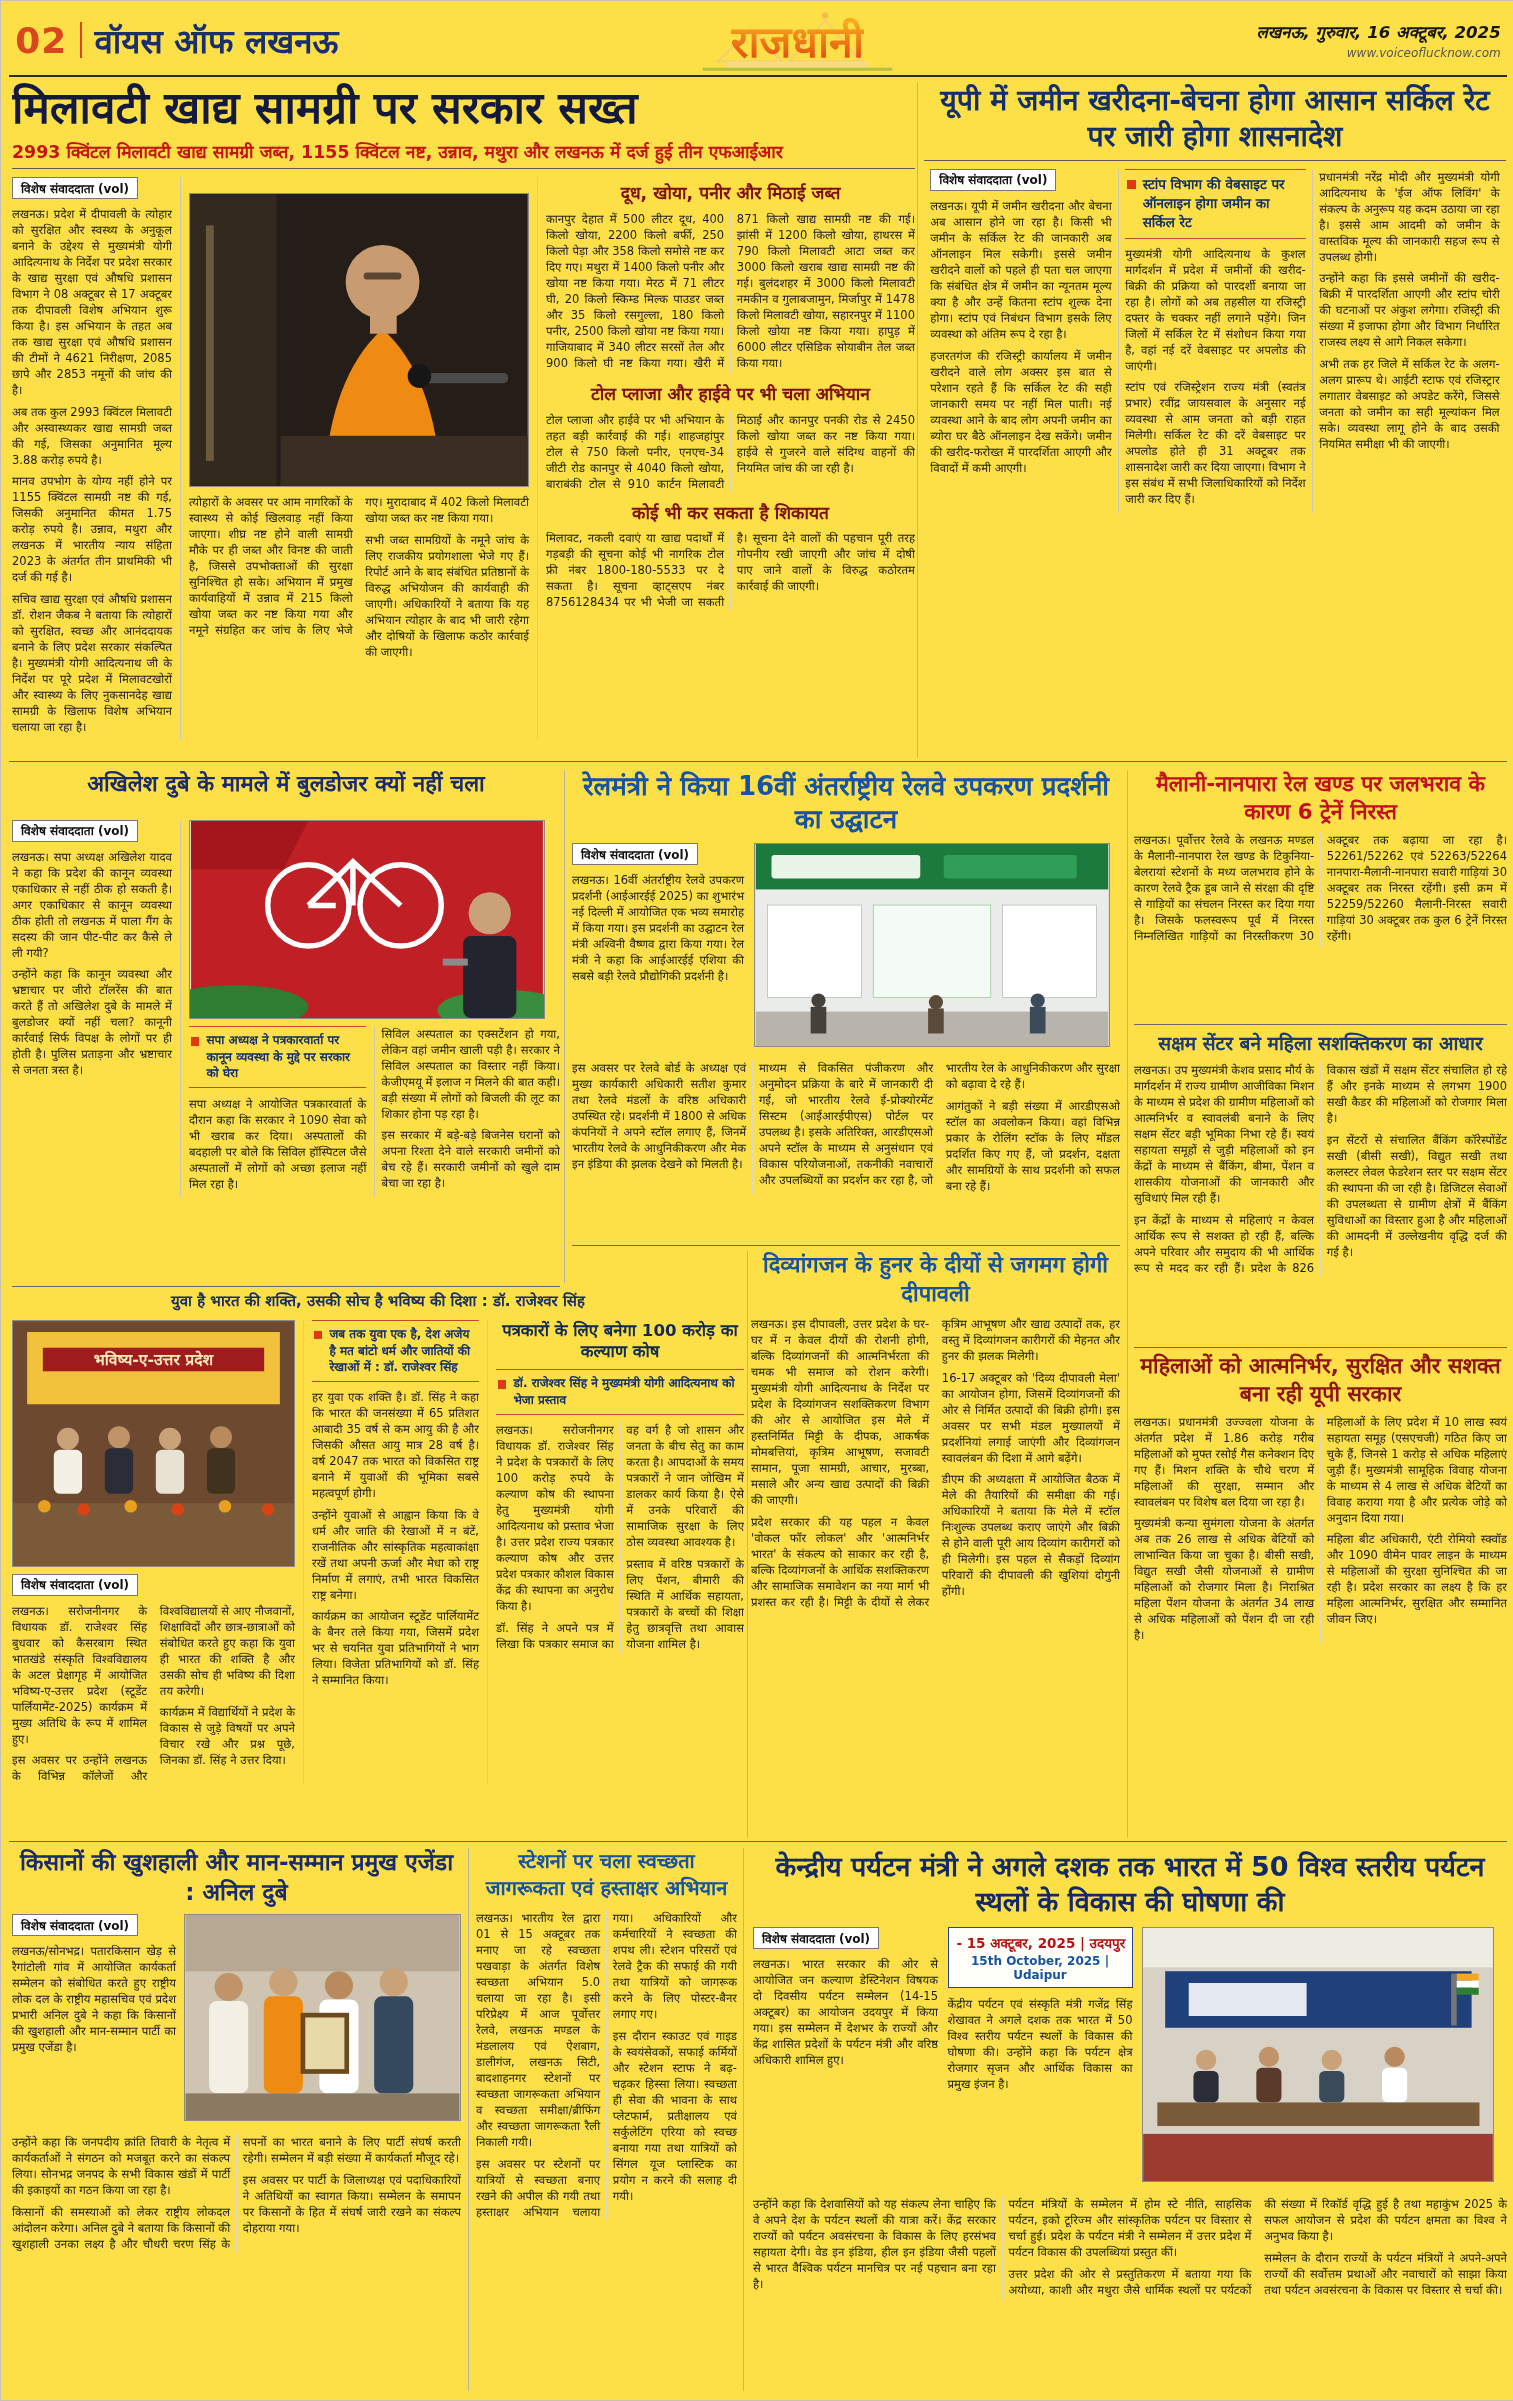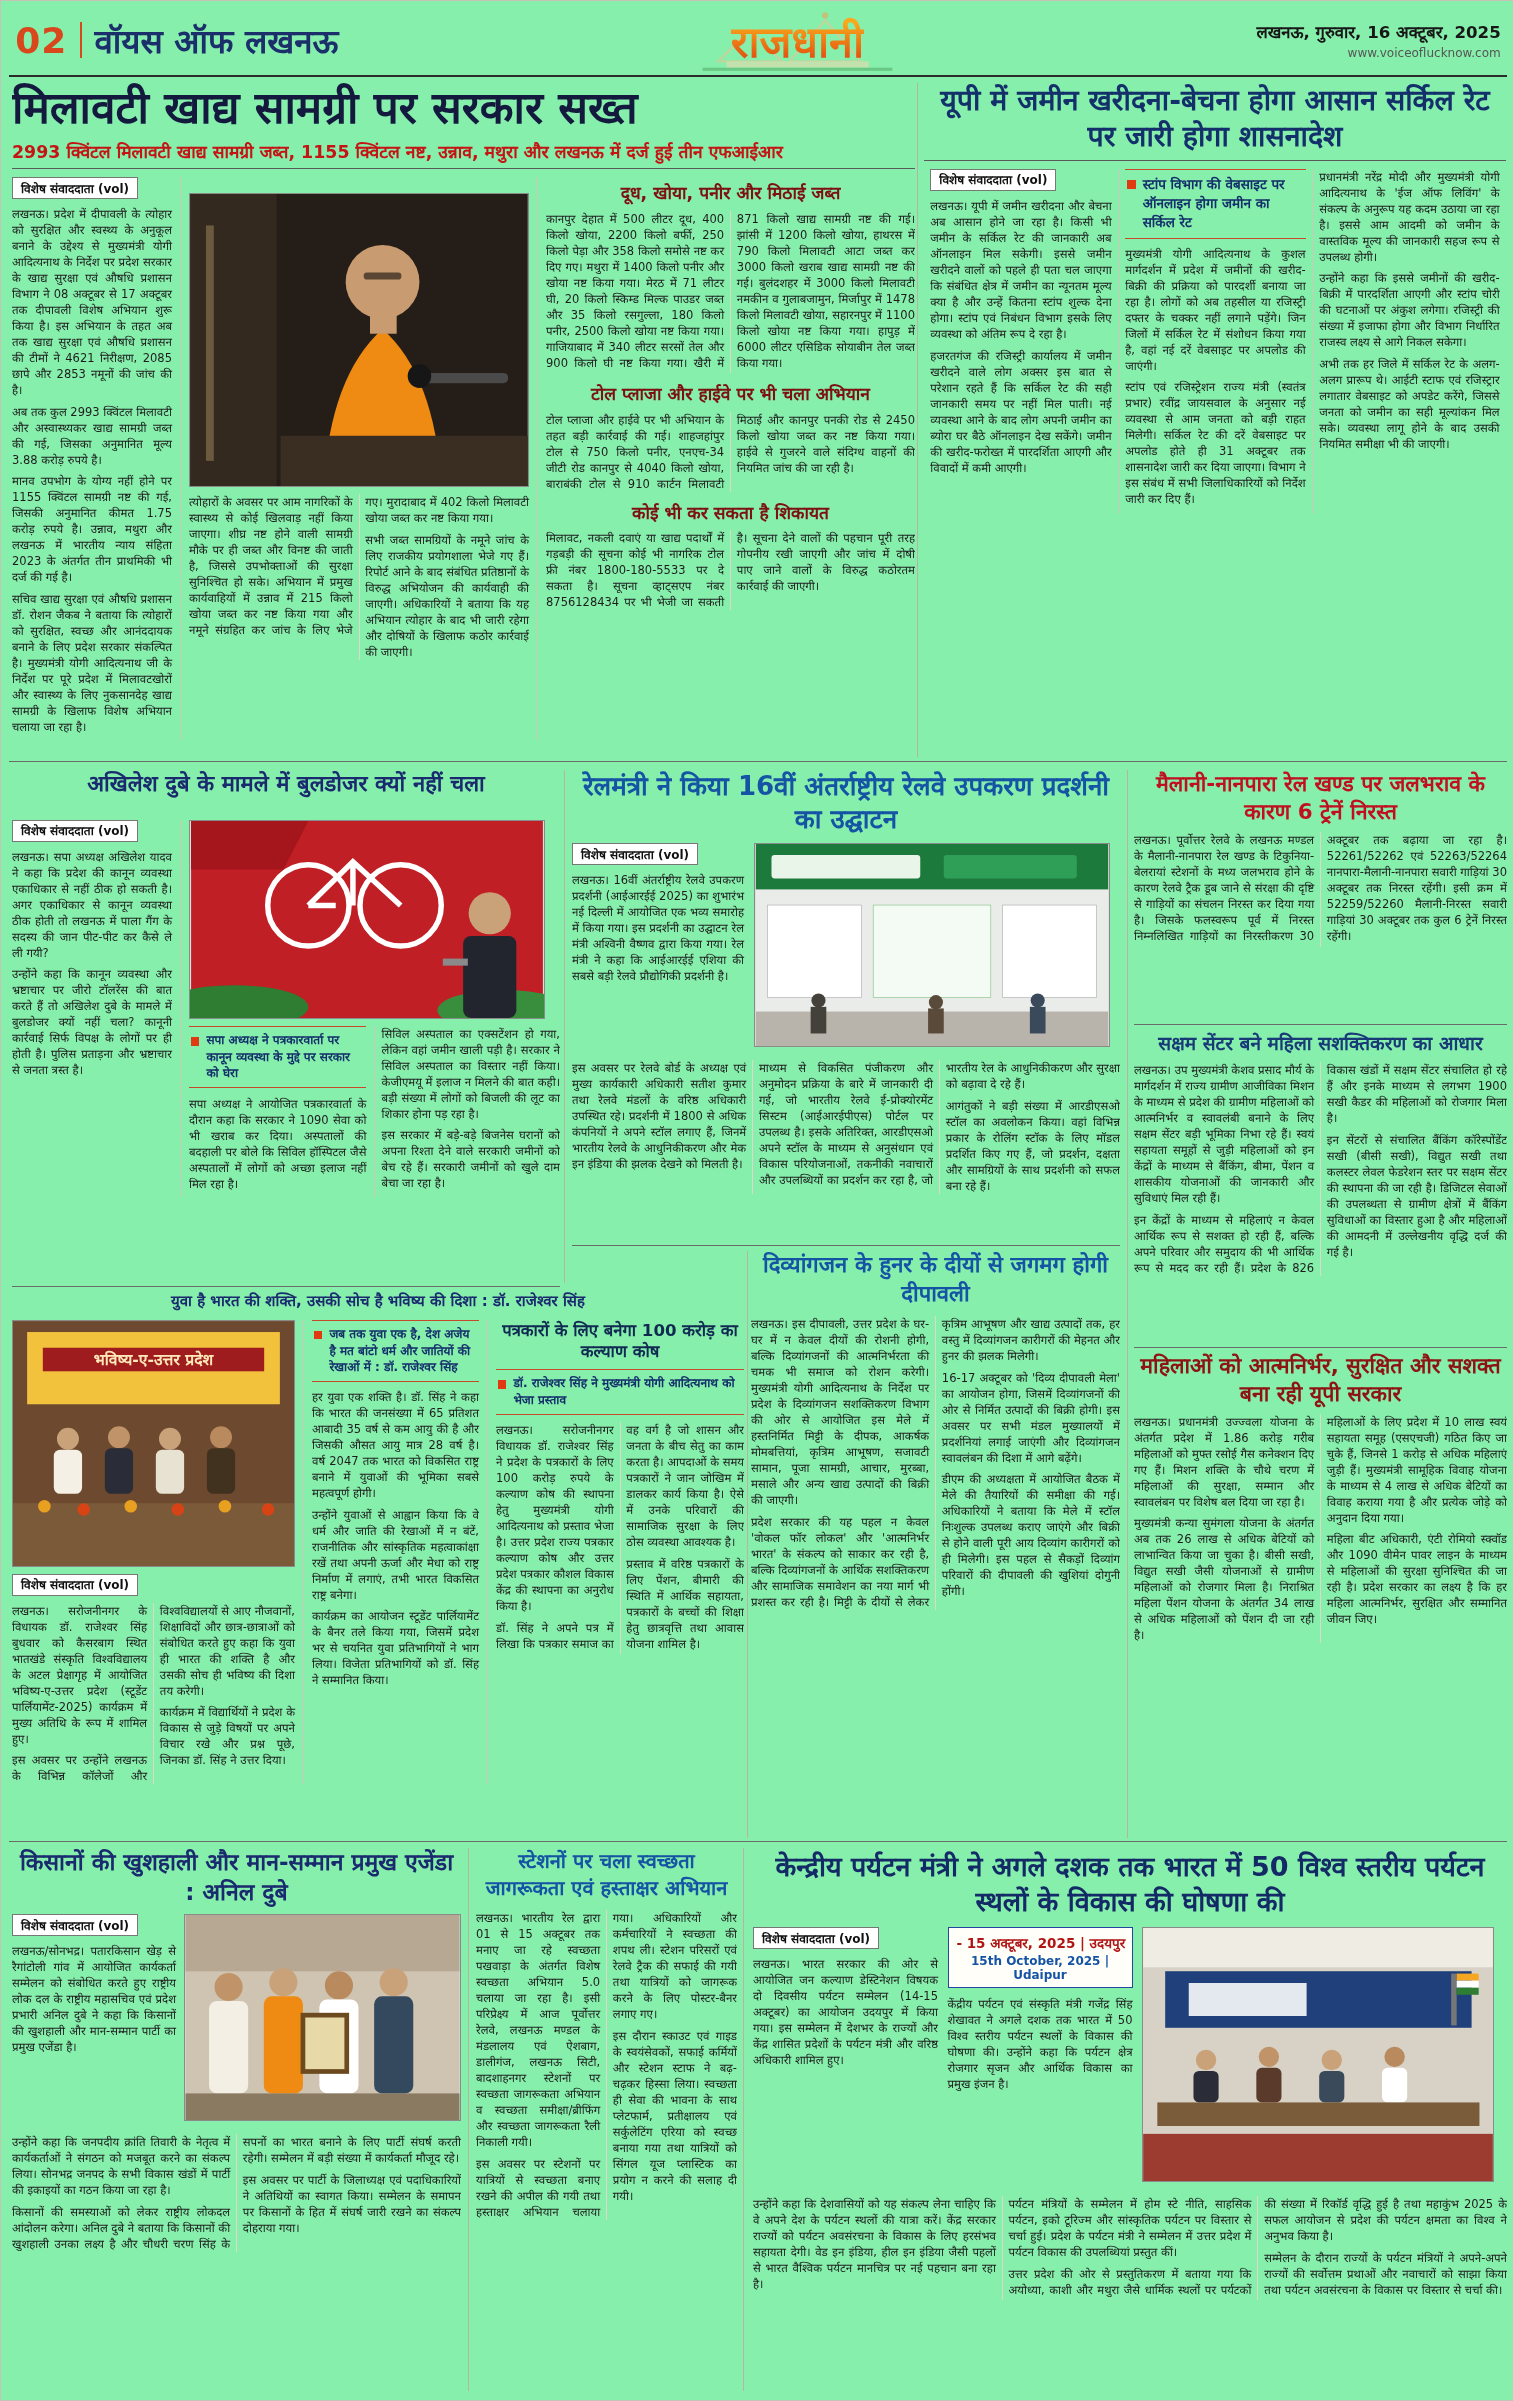--- a/index.html
+++ b/index.html
@@ -1,29 +1,29 @@
 <!DOCTYPE html>
 <html style="font-size:12.7px"><head>
 <meta charset="utf-8">
 <style>
   *{margin:0;padding:0;box-sizing:border-box;}
   html,body{background:#e9e6df;}
   body{font-family:"DejaVu Sans",sans-serif;}
-  .page{position:relative;width:1514px;height:2401px;margin:0 auto;background:#86efac;border:0.8px solid #c6c2b6;overflow:hidden;}
+  .page{position:relative;width:1514px;height:2401px;margin:0 auto;background:#fde047;border:0.8px solid #c6c2b6;overflow:hidden;}
 
   
   .masthead{position:absolute;left:8px;top:4.7px;width:1498px;height:71px;display:flex;align-items:center;justify-content:space-between;border-bottom:2.4px solid #2b2b2b;padding:0 6.3px;}
   .mast-left{display:flex;align-items:center;}
   .pageno{font-size:36px;font-weight:800;color:#d8481c;letter-spacing:0.8px;}
   .mast-sep{width:0;height:36px;border-left:2.4px solid #d8481c;margin:0 12.7px;}
   .paper-name{font-size:33px;font-weight:800;color:#1b2f6b;}
   .mast-center{position:relative;width:253px;height:68px;display:flex;align-items:center;justify-content:center;}
   .mast-center svg{position:absolute;left:0;top:0;opacity:.55;}
   .logo-text{position:relative;font-size:43px;font-weight:800;background:linear-gradient(180deg,#f9a91c 20%,#df420e 90%);-webkit-background-clip:text;background-clip:text;color:transparent;}
-  .mast-right{text-align:right;}
+  .mast-right{text-align:right;font-style:italic;}
   .dateline{font-size:16.6px;font-weight:700;color:#171717;}
   .website{font-size:12px;color:#555;margin-top:3.2px;}
 
   
   .art{position:absolute;overflow:hidden;}
   .para{text-align:justify;font-size:11.5px;line-height:16px;color:#1d1d1d;margin-bottom:5.5px;}
   .cols2{column-count:2;column-gap:12.7px;column-rule:0.8px solid #ddd8ca;}
   .cols3{column-count:3;column-gap:12.7px;column-rule:0.8px solid #ddd8ca;}
   .byline{display:inline-block;font-weight:800;font-size:12px;color:#111;border:0.8px solid #777;padding:1.6px 8px;margin-bottom:7.1px;background:#fff;}
   .rule{border-top:1.2px solid #5a5a5a;margin:5.5px 0 8px;}

